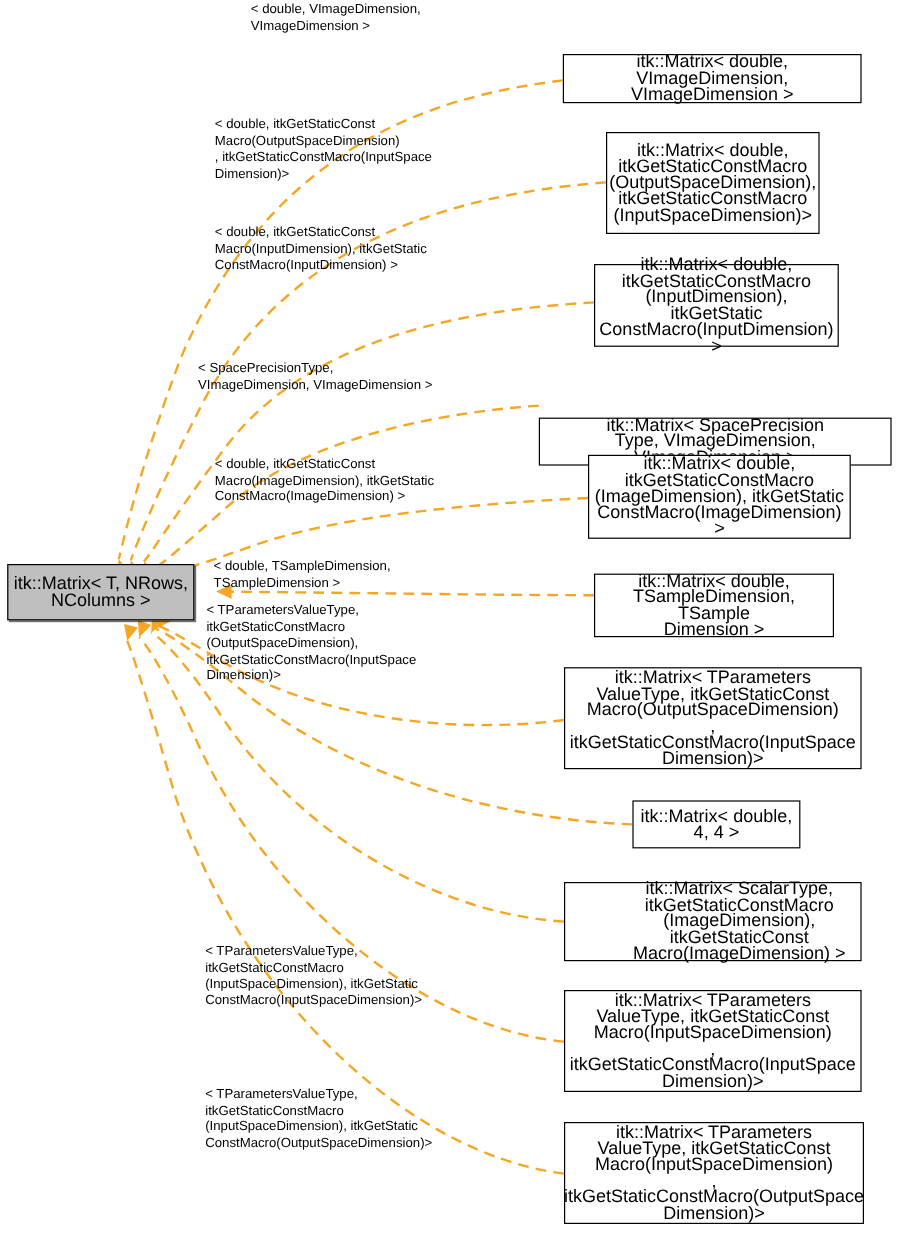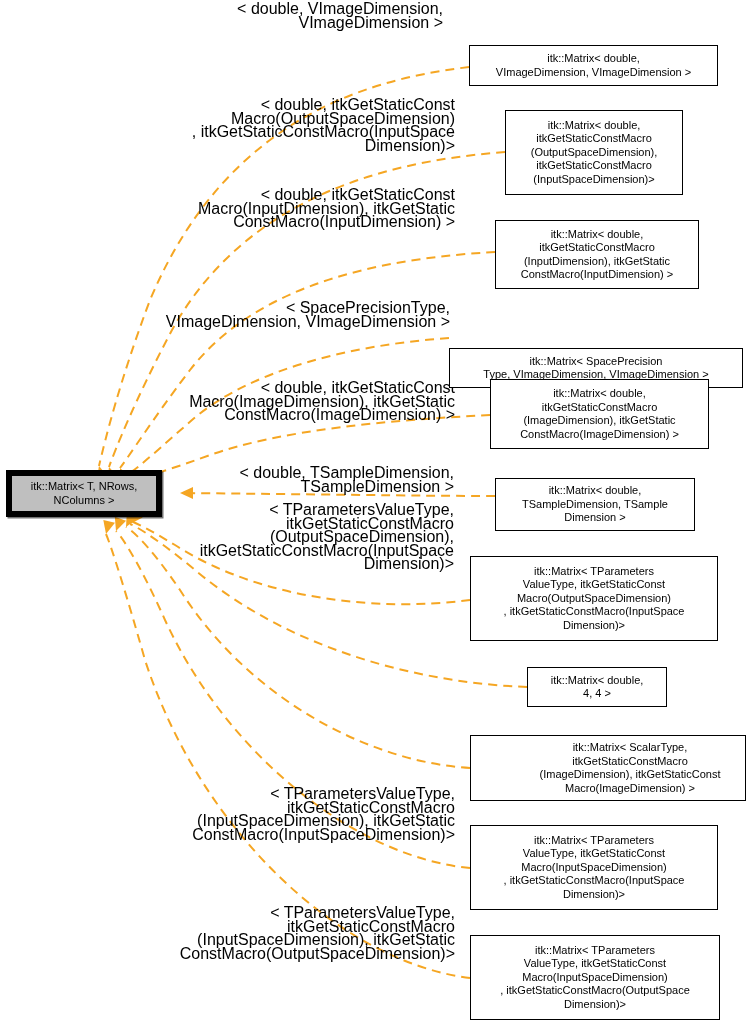--- a/index.html
+++ b/index.html
@@ -24,41 +24,41 @@
     width: 749px;
     height: 1028px;
     pointer-events: none;
   }
   .node {
     position: absolute;
     box-sizing: border-box;
     border: 1px solid #000000;
     background: #ffffff;
     color: #000000;
-    font-size: 11px;
+    font-size: 15px;
     line-height: 13.5px;
     text-align: center;
     display: flex;
     align-items: center;
     justify-content: center;
     padding: 2px 4px;
     white-space: pre-line;
     z-index: 3;
   }
   .node.root {
     background: #bfbfbf;
-    border: 6px solid #000000;
+    border: 1px solid #000000;
     box-shadow: 1.5px 1.5px 0 0 rgba(0,0,0,0.55);
   }
   .edge-label {
     position: absolute;
-    font-size: 16px;
+    font-size: 11px;
     line-height: 13.5px;
     color: #000000;
-    text-align: right;
+    text-align: left;
     white-space: pre-line;
     z-index: 2;
   }
 </style>
 </head>
 <body>
 
 <div id="diagram">
 
   <svg id="edges" width="749" height="1028" viewBox="0 0 749 1028" xmlns="http://www.w3.org/2000/svg">
@@ -109,21 +109,21 @@
   <div class="node" style="left: 495px; top: 478px; width: 200px; height: 53px;">itk::Matrix&lt; double,
  TSampleDimension, TSample
 Dimension &gt;</div>
   <div class="node" style="left: 470px; top: 556px; width: 248px; height: 85px;">itk::Matrix&lt; TParameters
 ValueType, itkGetStaticConst
 Macro(OutputSpaceDimension)
 , itkGetStaticConstMacro(InputSpace
 Dimension)&gt;</div>
   <div class="node" style="left: 527px; top: 667px; width: 140px; height: 40px;">itk::Matrix&lt; double,
 4, 4 &gt;</div>
-  <div class="node" style="left: 470px; top: 735px; width: 276px; height: 66px; padding-left: 48px;">itk::Matrix&lt; ScalarType,
+  <div class="node" style="left: 470px; top: 735px; width: 248px; height: 66px; padding-left: 48px;">itk::Matrix&lt; ScalarType,
  itkGetStaticConstMacro
 (ImageDimension), itkGetStaticConst
 Macro(ImageDimension) &gt;</div>
   <div class="node" style="left: 470px; top: 825px; width: 248px; height: 85px;">itk::Matrix&lt; TParameters
 ValueType, itkGetStaticConst
 Macro(InputSpaceDimension)
 , itkGetStaticConstMacro(InputSpace
 Dimension)&gt;</div>
   <div class="node" style="left: 470px; top: 935px; width: 250px; height: 85px;">itk::Matrix&lt; TParameters
 ValueType, itkGetStaticConst

